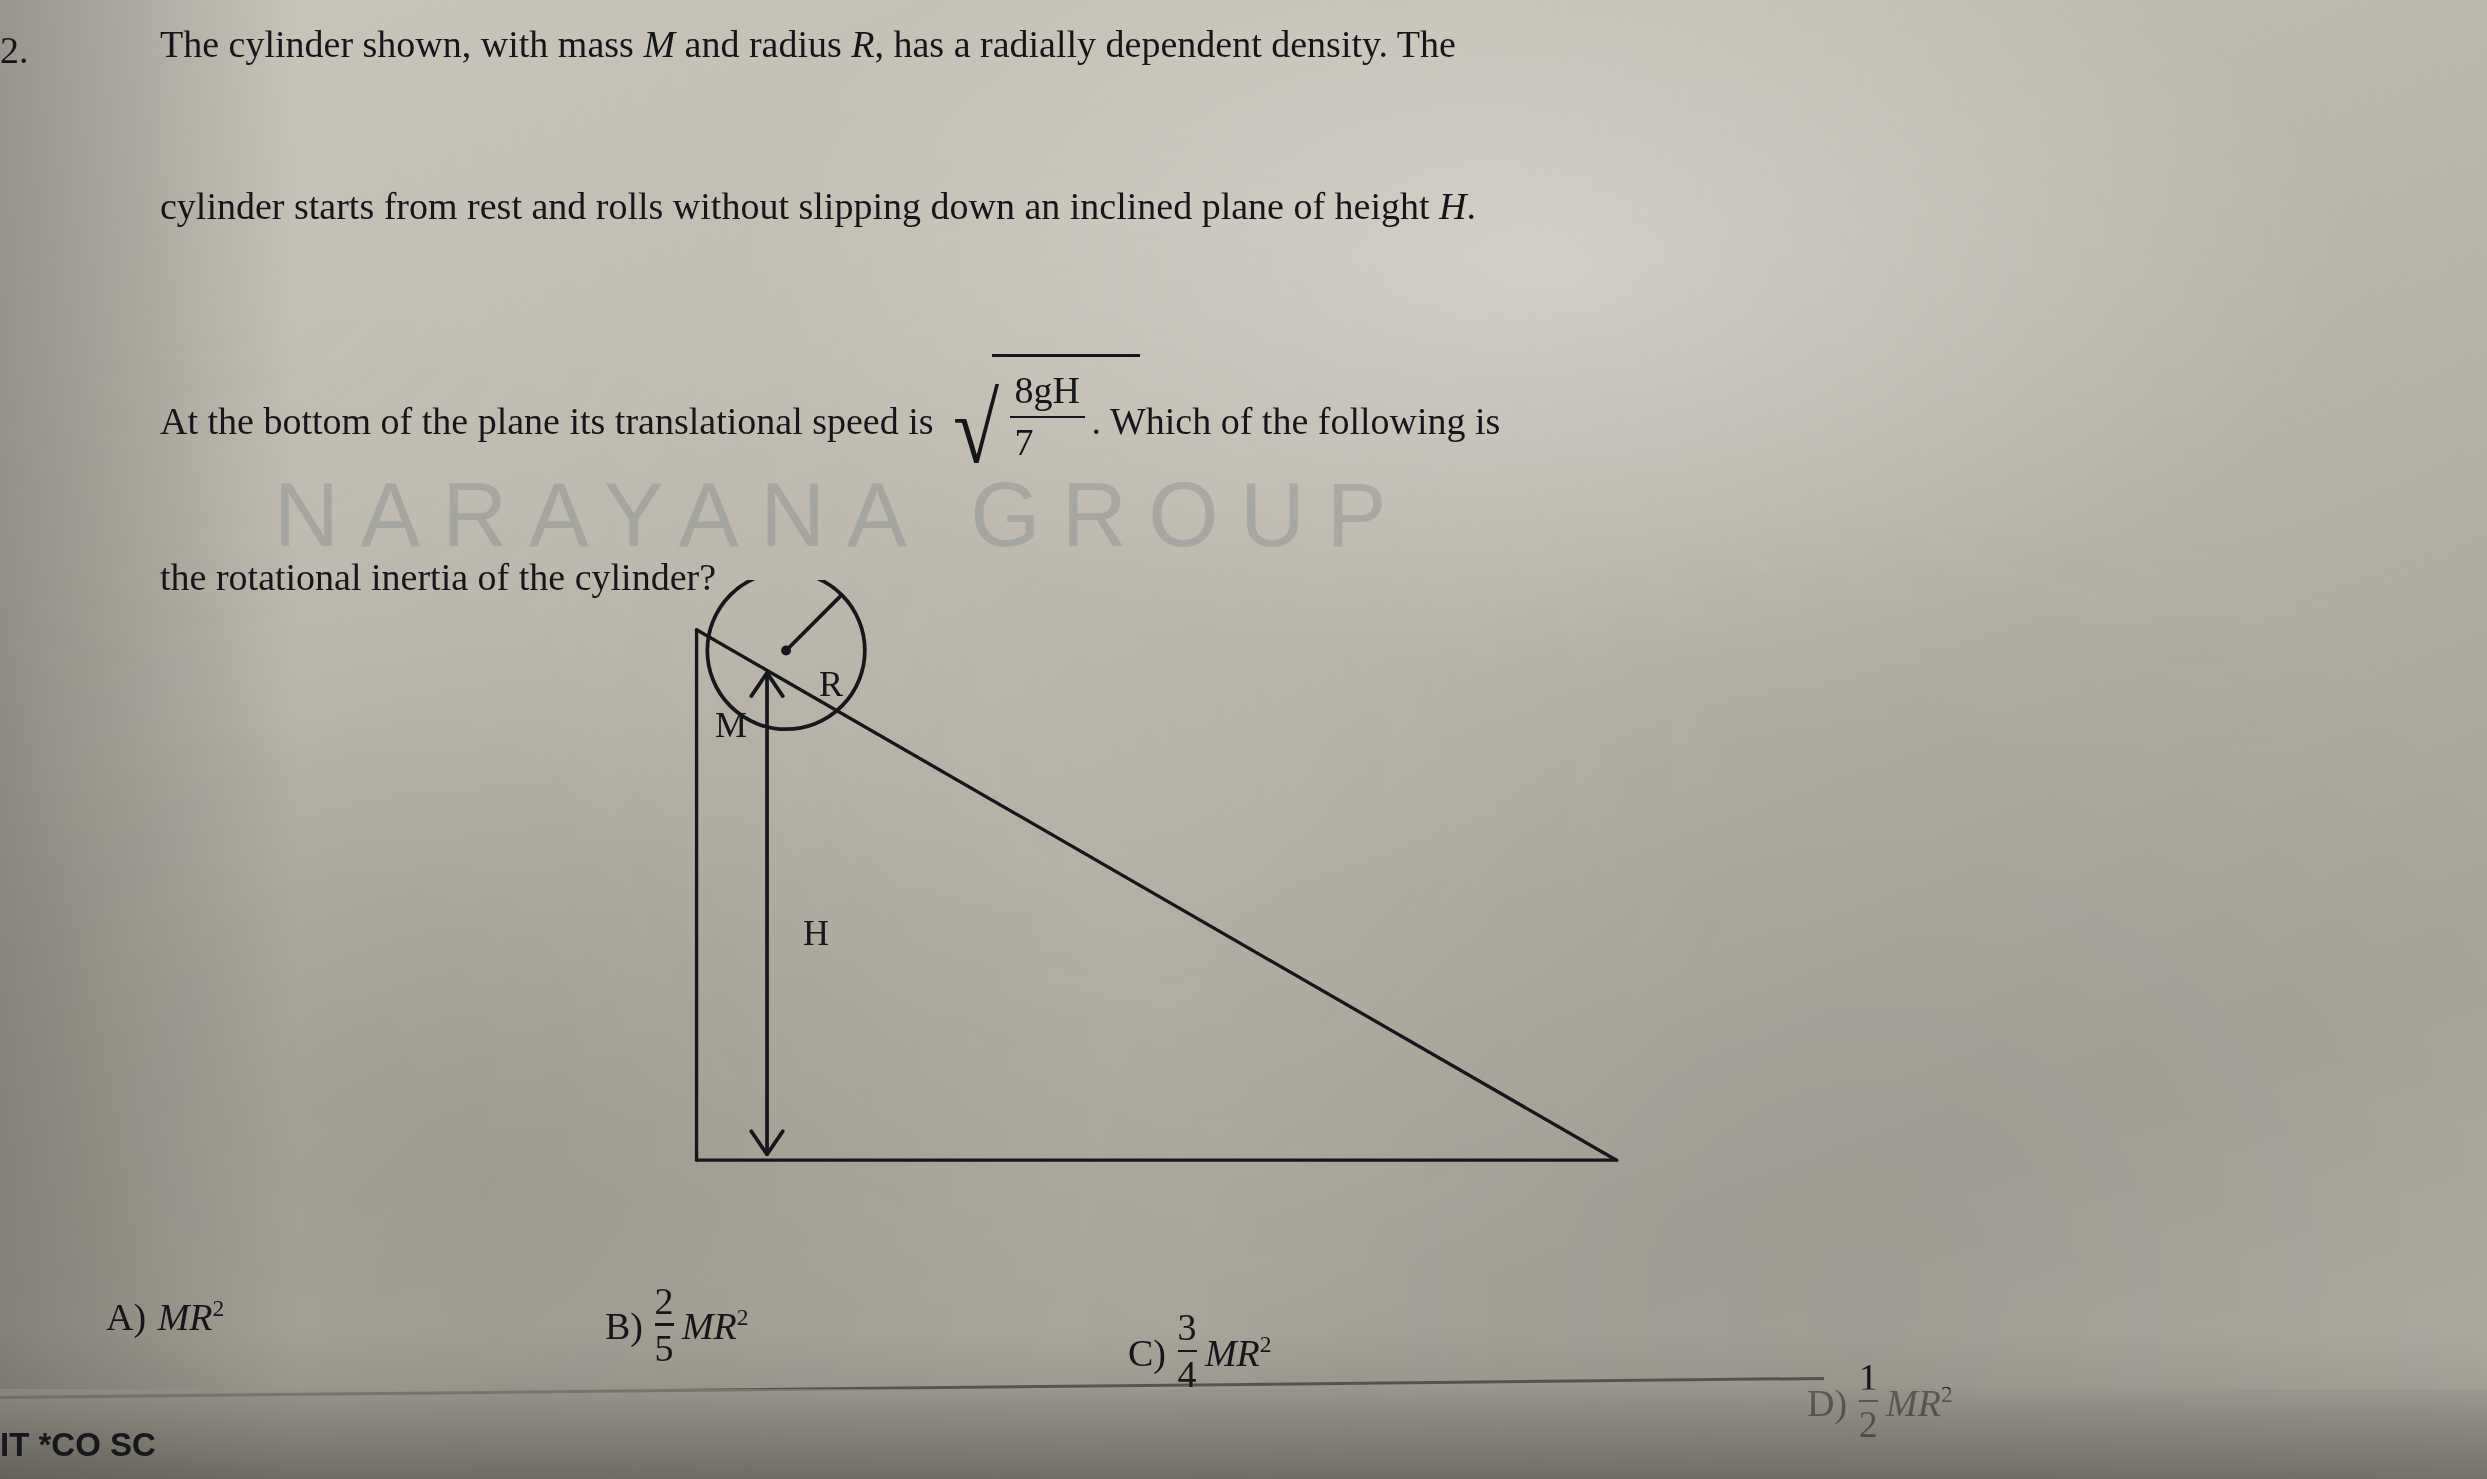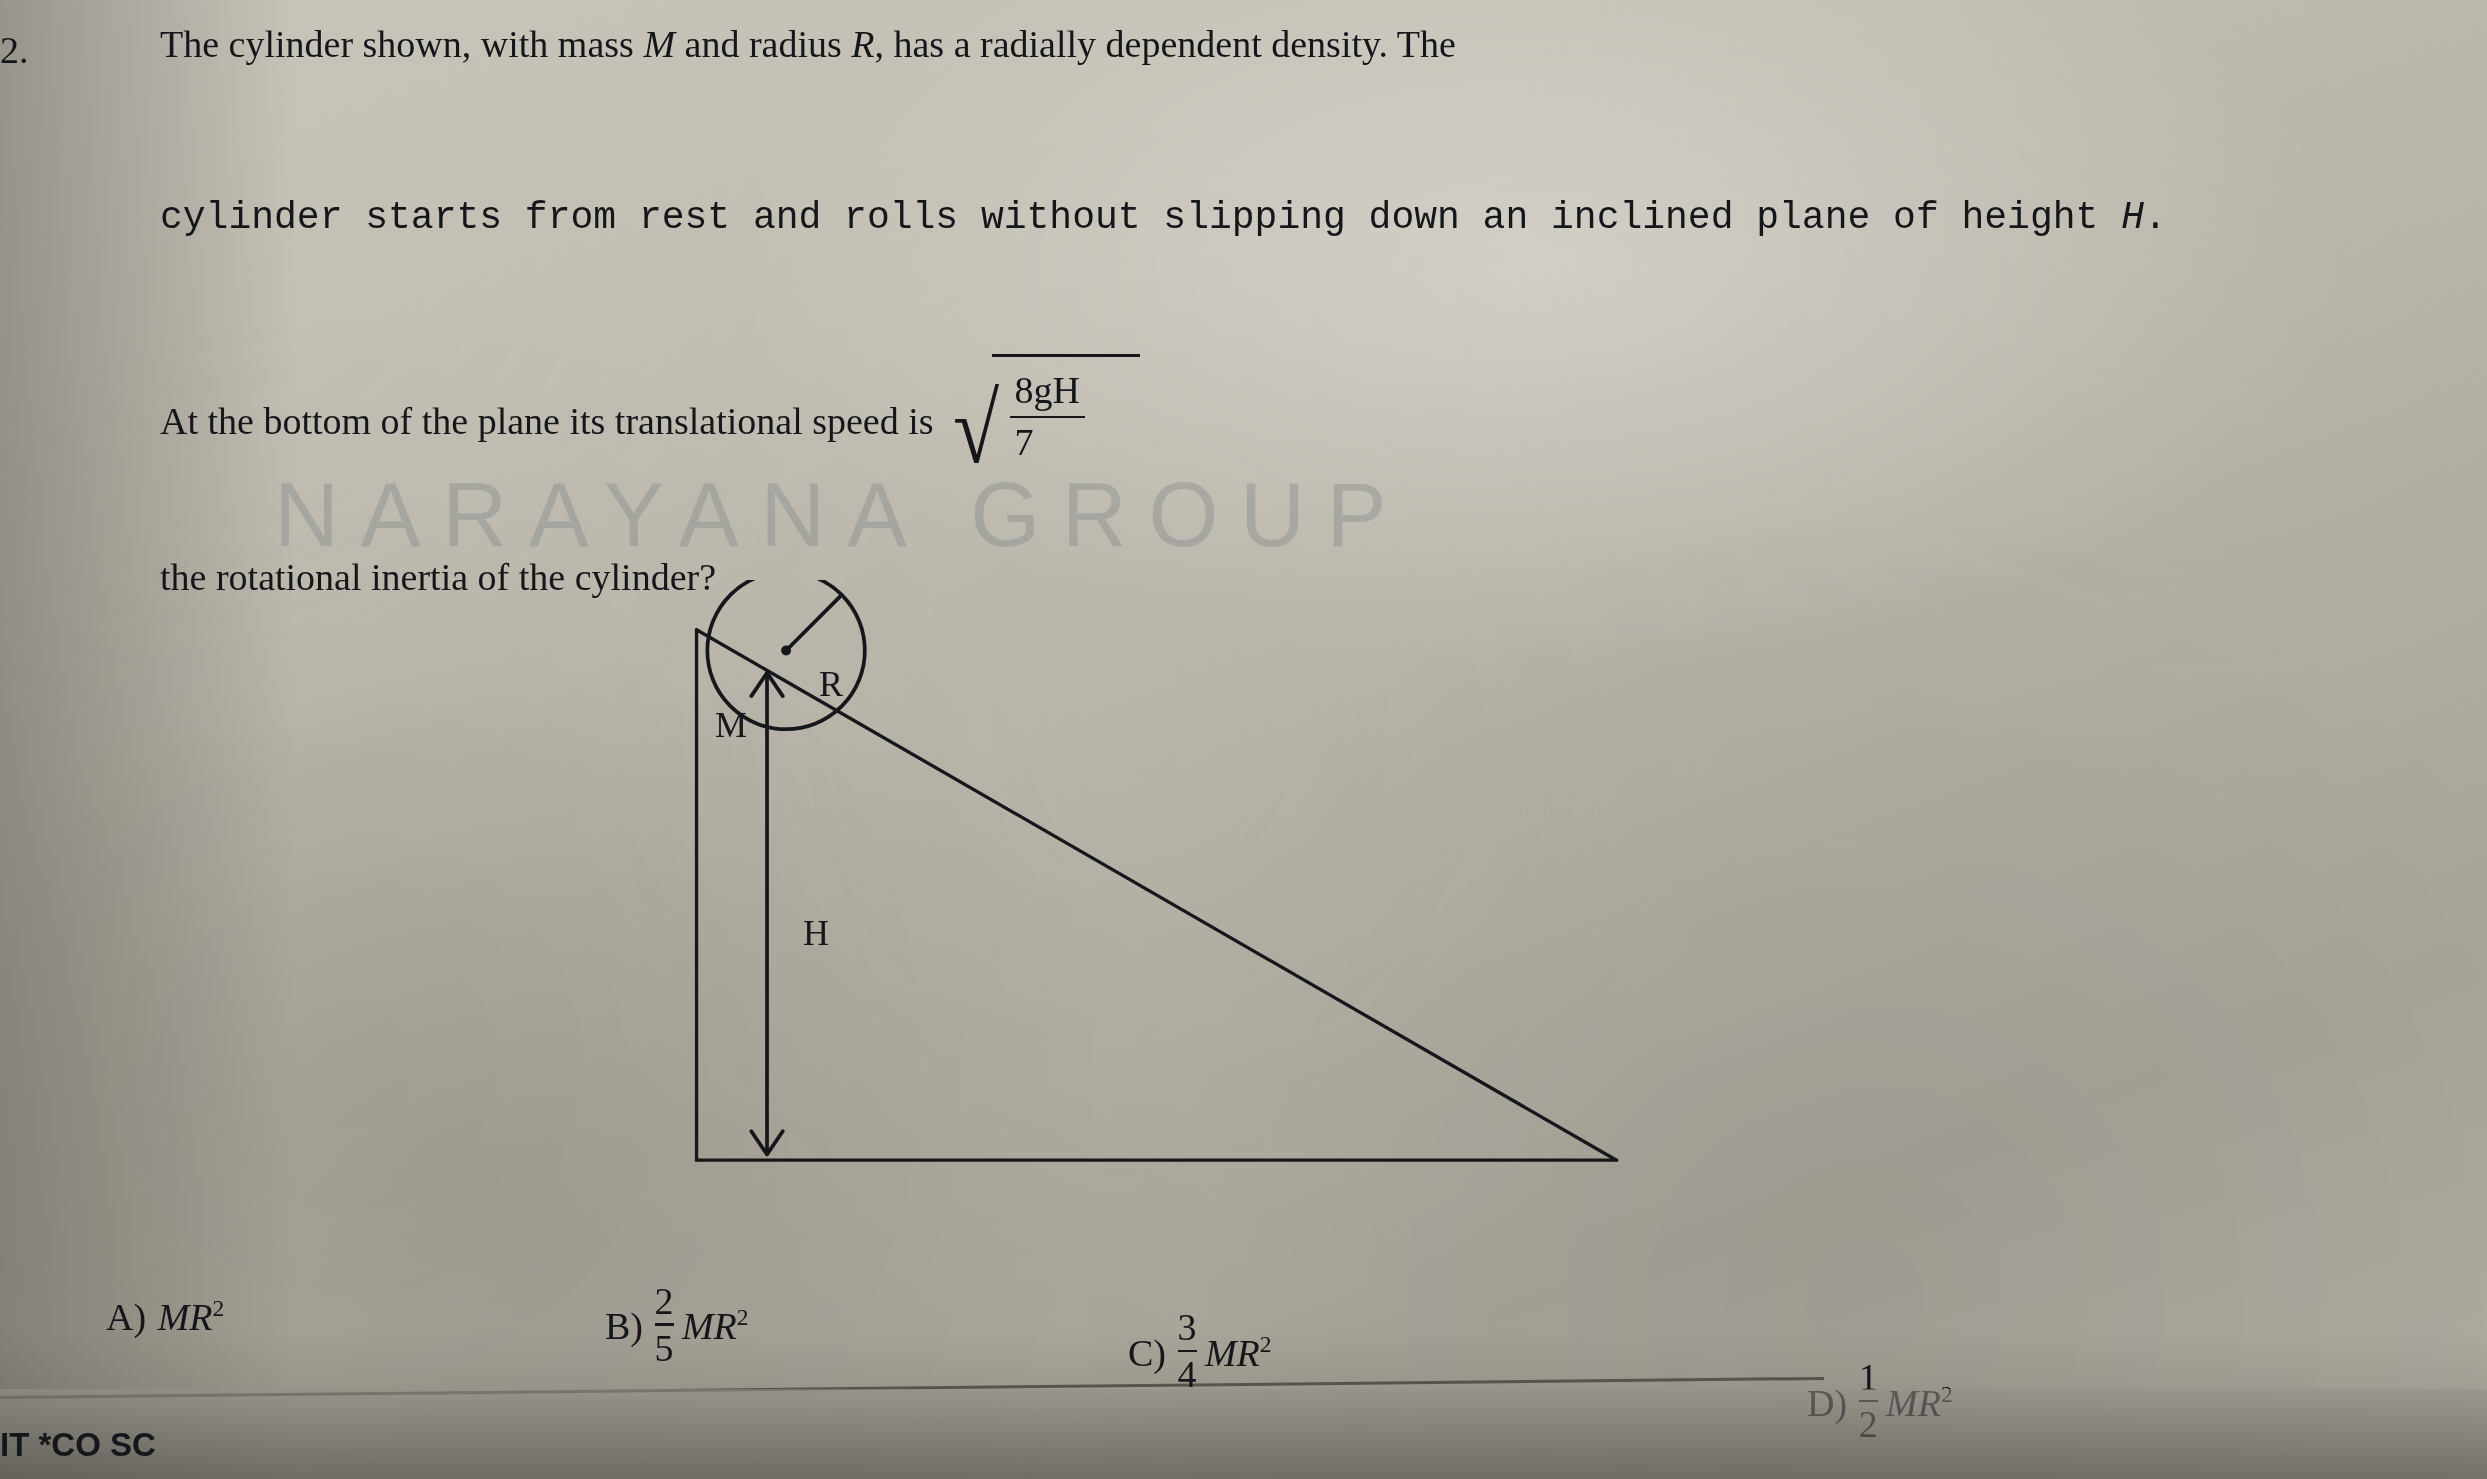--- a/index.html
+++ b/index.html
@@ -77,21 +77,21 @@
     font-size: 38px;
     line-height: 1.0;
   }
   .line {
     position: relative;
     height: 76px;
     white-space: nowrap;
     margin-left: 36px;
   }
   .line.l1 { top: 10px; }
-  .line.l2 { top: 108px; font-family: Liberation Mono, monospace; }
+  .line.l2 { top: 96px; }
   .line.l3 { top: 212px; }
   .line.l4 { top: 315px; font-family: Liberation Serif, serif; }
 
   i.v { font-style: italic; }
 
   
   .sqrt {
     display: inline-block;
     position: relative;
     vertical-align: middle;
@@ -233,21 +233,21 @@
 
     <div class="line l1">
       <span>The cylinder shown, with mass </span><i class="v">M</i><span> and radius </span><i class="v">R</i><span>, has a radially dependent density. The</span>
     </div>
 
     <div class="line l2">
       <span>cylinder starts from rest and rolls without slipping down an inclined plane of height </span><i class="v">H</i><span>.</span>
     </div>
 
     <div class="line l3">
-      <span>At the bottom of the plane its translational speed is</span><span class="sqrt"><span class="radical">√</span><span class="radbar"></span><span class="sqrt-inner"><span class="frac"><span class="num">8gH</span><span class="bar"></span><span class="den">7</span></span></span></span>
+      <span>At the bottom of the plane its translational speed is</span><span class="sqrt"><span class="radical">√</span><span class="radbar"></span><span class="sqrt-inner"><span class="frac"><span class="num">8gH</span><span class="bar"></span><span class="den">7</span></span></span></span><span>. Which of the following is</span>
     </div>
 
     <div class="line l4">
       <span>the rotational inertia of the cylinder?</span>
     </div>
 
   </div>
 
   <div class="figure">
     <svg width="1036" height="688" viewBox="0 0 1250 830">

